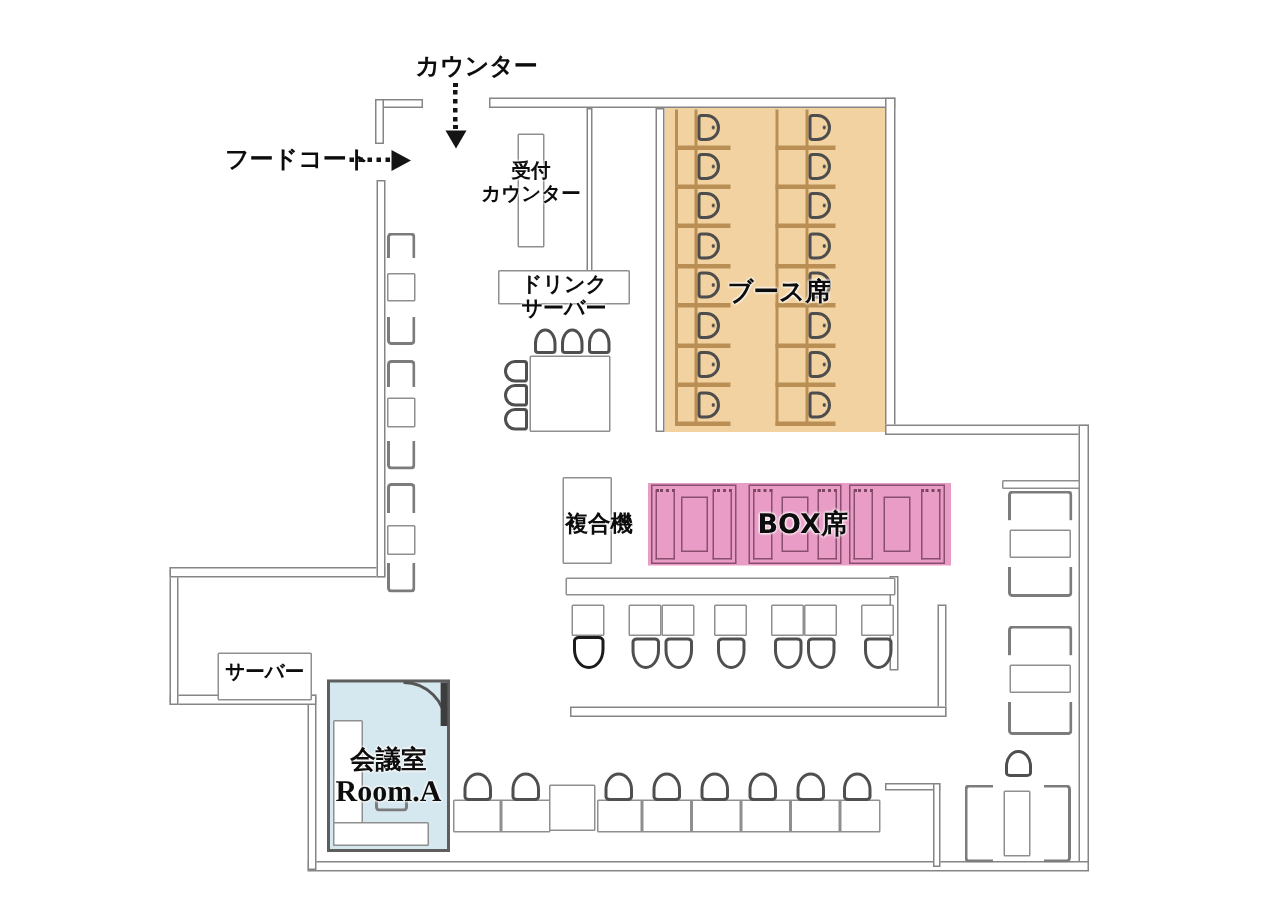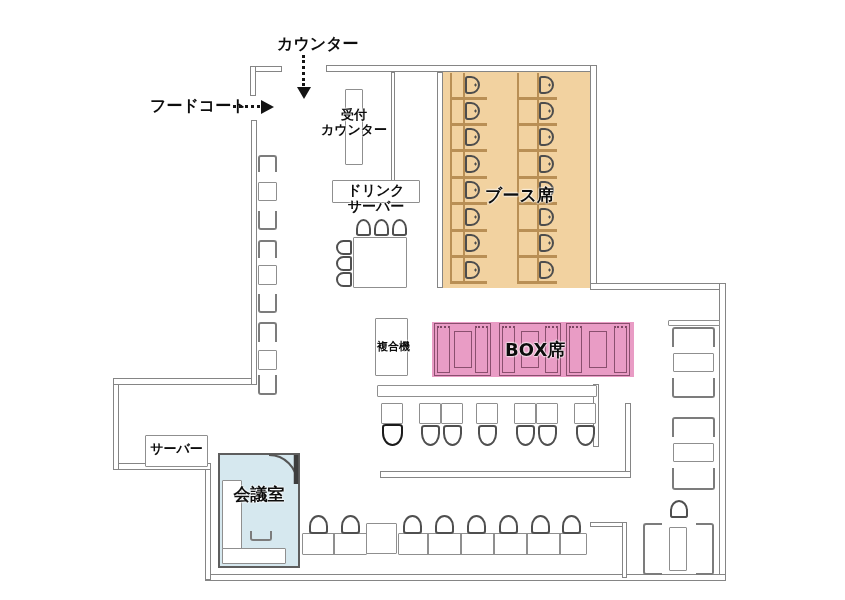--- a/index.html
+++ b/index.html
@@ -67,26 +67,27 @@
 
   <div class="lbl ctr" style="left:316px;top:108px;width:76px;font-size:13px;">
     <span style="display:block;">受付</span>
     <span style="display:block;">カウンター</span>
   </div>
 
   <div class="lbl" style="left:485px;top:166px;font-size:17px;margin-top:20px;">ブース席</div>
 
   <div class="lbl" style="left:505px;top:340px;font-size:18px;">BOX席</div>
 
-  <div class="lbl" style="left:377px;top:341px;font-size:11px;">複合機</div>
+  <div class="lbl" style="left:377px;top:341px;font-size:15px;">複合機</div>
 
   <div class="lbl ctr" style="left:145px;top:442px;width:63px;font-size:13px;">サーバー</div>
 
-  <div class="lbl ctr" style="left:210px;top:485px;width:98px;font-family:Liberation Serif, serif;">
+  <div class="lbl ctr" style="left:210px;top:497px;width:98px;font-family:Liberation Serif, serif;">
     <span style="display:block;font-size:17px;">会議室</span>
+    <span style="display:block;font-size:20px;">Room.A</span>
   </div>
 <div class="f fill-booth" style="left: 443px; top: 71px; width: 149px; height: 217px;"></div>
     <div class="f fill-box" style="left: 432px; top: 322px; width: 202px; height: 55px;"></div>
     <div class="f wall" style="left: 250px; top: 66px; width: 32px; height: 6px;"></div>
     <div class="f wall" style="left: 250px; top: 66px; width: 6px; height: 30px;"></div>
     <div class="f wall" style="left: 326px; top: 65px; width: 271px; height: 7px;"></div>
     <div class="f wall" style="left: 590px; top: 65px; width: 7px; height: 222px;"></div>
     <div class="f wall" style="left: 590px; top: 283px; width: 136px; height: 7px;"></div>
     <div class="f wall" style="left: 719px; top: 283px; width: 7px; height: 297px;"></div>
     <div class="f wall" style="left: 205px; top: 574px; width: 521px; height: 7px;"></div>

